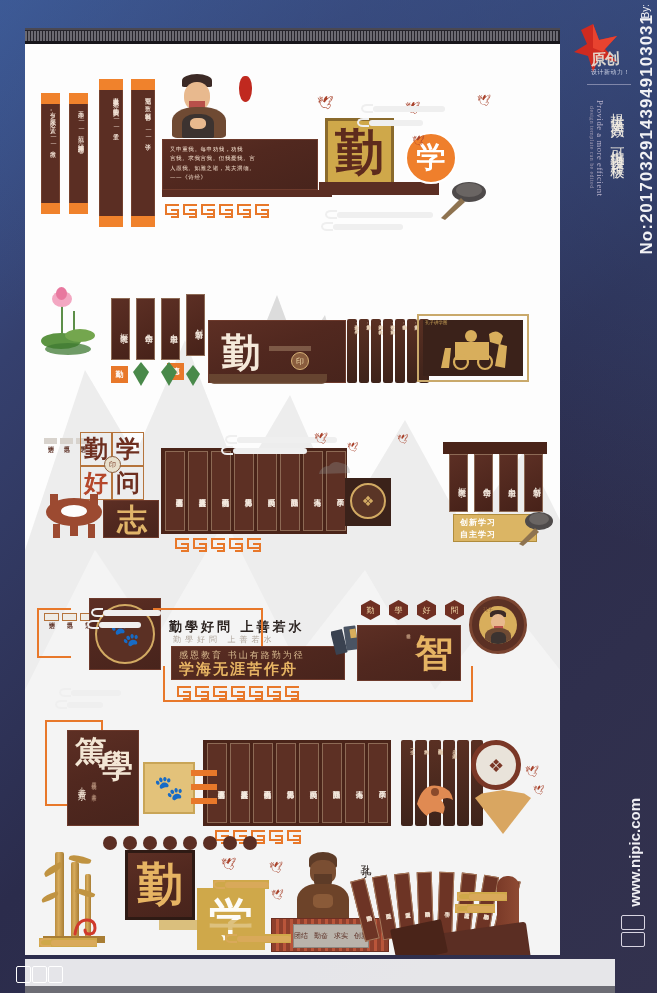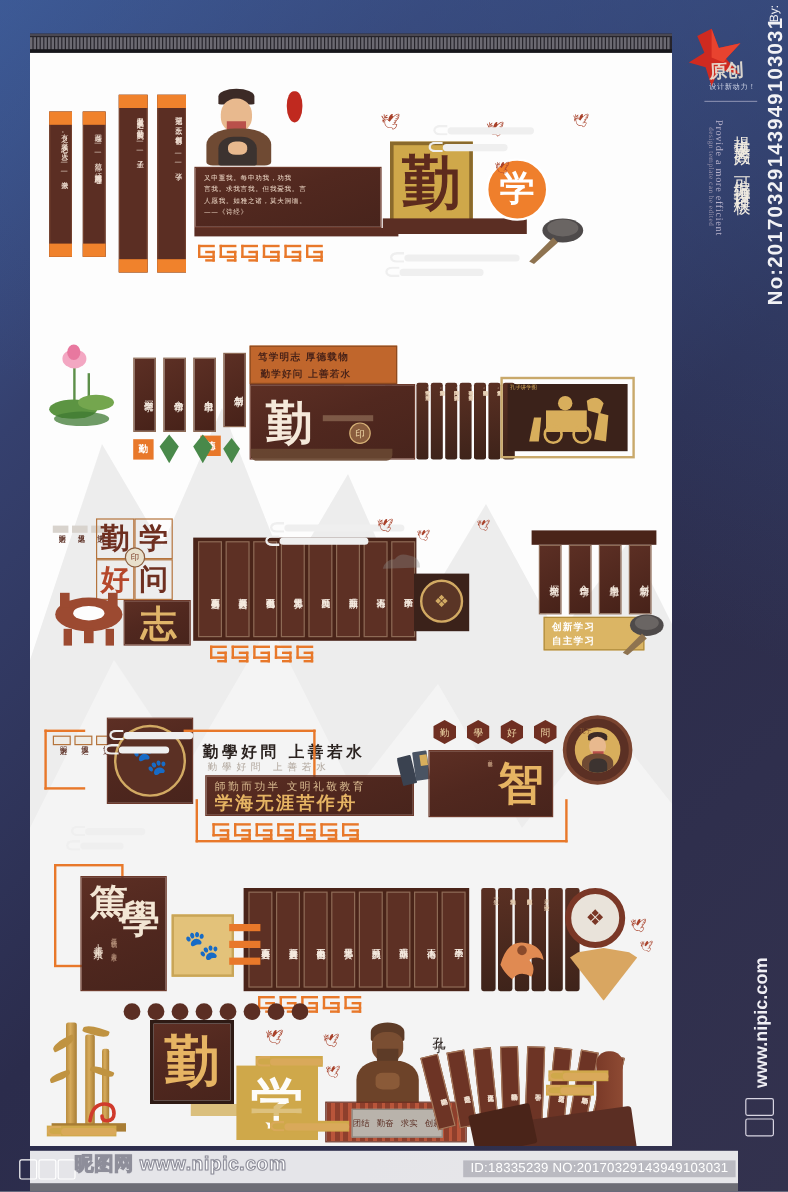--- a/index.html
+++ b/index.html
@@ -619,24 +619,20 @@
   <div class="vplaque" style="left:111px;top:258px;width:19px;height:62px;">
     <span class="txt">合作学习</span>
   </div>
   <div class="vplaque" style="left:136px;top:258px;width:19px;height:62px;">
     <span class="txt">自主学习</span>
   </div>
   <div class="vplaque" style="left:161px;top:254px;width:19px;height:62px;">
     <span class="txt">创新学习</span>
   </div>
 
-  <div style="position:absolute;left:183px;top:248px;width:123px;height:32px;background:#c0662c;border:1px solid #8d4a1f;">
-    <div style="position:absolute;left:6px;top:3px;color:#4a2318;font-size:8px;font-weight:bold;font-family:'DejaVu Serif',serif;letter-spacing:1px;">笃学明志 厚德载物</div>
-    <div style="position:absolute;left:8px;top:17px;color:#4a2318;font-size:8px;font-weight:bold;font-family:'DejaVu Serif',serif;letter-spacing:1px;">勤学好问 上善若水</div>
-  </div>
 
   <div class="wood" style="position:absolute;left:183px;top:280px;width:138px;height:63px;"></div>
   <div class="bigchar" style="left:190px;top:288px;width:52px;height:50px;color:#f5e9da;font-size:39px;">勤</div>
   <div style="position:absolute;left:244px;top:306px;width:42px;height:5px;background:#9b7a60;opacity:.6;"></div>
   <div class="seal" style="left:266px;top:312px;width:18px;height:18px;background:#8a5d3e;border:1px solid #d7b277;color:#f0d9a8;font-size:8px;">印</div>
 
   <div class="bundle" style="left:322px;top:279px;">
     <i style="width:10px;height:64px;"></i>
         <i style="width:10px;height:64px;"></i>
     <i style="width:10px;height:64px;"></i>
@@ -774,21 +770,21 @@
   <div style="position:absolute;left:12px;top:568px;width:34px;height:50px;border:2px solid #e8782a;border-right:none;"></div>
 
   <div class="wood" style="position:absolute;left:64px;top:558px;width:72px;height:72px;"></div>
   <div class="seal" style="left:70px;top:564px;width:60px;height:60px;border:2.5px solid #d2aa63;background:#5b3024;color:#d9b36a;font-size:24px;">🐾</div>
 
   <div style="position:absolute;left:144px;top:578px;color:#2b2320;font-size:13px;font-weight:bold;letter-spacing:3px;font-family:'DejaVu Serif',serif;">勤學好問  上善若水</div>
   <div style="position:absolute;left:148px;top:594px;color:#b0a69c;font-size:8px;letter-spacing:4px;font-family:'DejaVu Serif',serif;">勤學好問    上善若水</div>
   <div style="position:absolute;left:128px;top:568px;width:110px;height:40px;border:2px solid #e8782a;border-bottom:none;border-left:none;"></div>
 
   <div class="wood" style="position:absolute;left:146px;top:606px;width:174px;height:34px;"></div>
-  <div style="position:absolute;left:154px;top:609px;color:#d8b98f;font-size:9px;letter-spacing:2px;font-family:'DejaVu Serif',serif;">師勤而功半 文明礼敬教育</div>
+  <div style="position:absolute;left:154px;top:609px;color:#d8b98f;font-size:9px;letter-spacing:2px;font-family:'DejaVu Serif',serif;">感恩教育 书山有路勤为径</div>
   <div style="position:absolute;left:154px;top:620px;color:#e6b463;font-size:15px;font-weight:bold;letter-spacing:2px;font-family:'DejaVu Serif',serif;">学海无涯苦作舟</div>
 
   <svg style="position:absolute;left:306px;top:584px;width:36px;height:32px;" viewBox="0 0 36 32">
     <rect x="2" y="6" width="12" height="24" rx="1" fill="#3a4250" transform="rotate(-14 8 18)"></rect>
     <rect x="14" y="2" width="12" height="24" rx="1" fill="#4a5463" transform="rotate(-8 20 14)"></rect>
     <rect x="19" y="5" width="6" height="9" fill="#d8ae5c" transform="rotate(-8 22 9)"></rect>
   </svg>
 
   <div class="hexbadge" style="left:336px;top:560px;">勤</div>
   <div class="hexbadge" style="left:364px;top:560px;">學</div>
@@ -987,16 +983,14 @@
  </div>
 </div>
 
 <div class="footer">
   <div class="strip"></div>
   <div class="wm-icons">
       <i></i>
       <i></i>
       <i></i>
     </div>
-  <div class="wm" style="left:62px;">昵图网 www.nipic.com</div>
-  <div class="idbox">ID:18335239 NO:20170329143949103031</div>
   <div class="basebar"></div>
 </div>
 
 </body></html>

